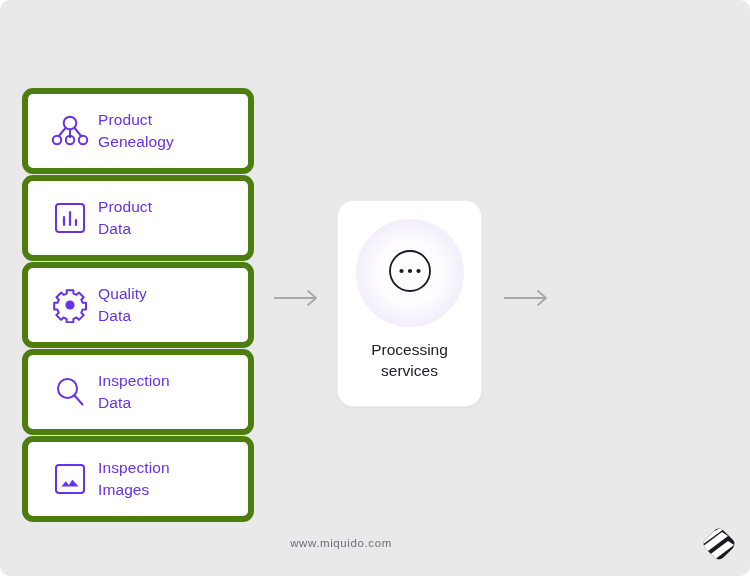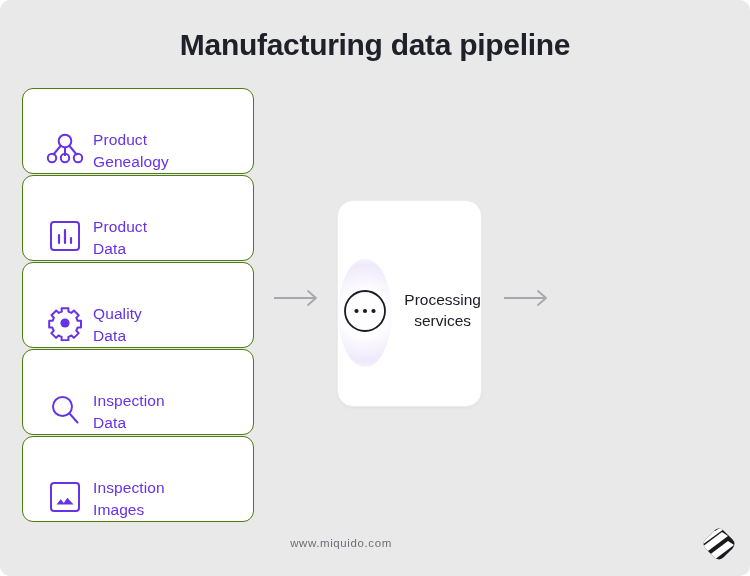--- a/index.html
+++ b/index.html
@@ -46,24 +46,24 @@
     top: 88px;
     width: 232px;
     display: flex;
     flex-direction: column;
     gap: 1px;
   }
   .source-card {
     box-sizing: border-box;
     height: 86px;
     background: #ffffff;
-    border: 1px solid #4d7c0f;
+    border: 6px solid #4d7c0f;
     border-radius: 11px;
     display: flex;
-    align-items: flex-end;
+    align-items: center;
     padding: 0 0 0 14px;
   }
   .source-icon {
     width: 56px;
     min-width: 56px;
     height: 48px;
     display: flex;
     align-items: center;
     justify-content: center;
   }
@@ -91,23 +91,22 @@
     position: absolute;
     box-sizing: border-box;
     width: 145px;
     height: 207px;
     top: 200px;
     background: #ffffff;
     border: 1px solid #eceaf2;
     border-radius: 16px;
     box-shadow: 0 1px 3px rgba(60,40,110,0.05);
     display: flex;
-    flex-direction: row;
-    align-items: center;
-    gap: 12px;
+    flex-direction: column;
+    align-items: center;
   }
   #stage-processing { left: 337px; }
   #stage-analytics  { left: 566px; }
 
   .stage-glow {
     position: relative;
     margin-top: 18px;
     width: 108px;
     height: 108px;
     border-radius: 50%;
@@ -144,21 +143,20 @@
     top: 527px;
     width: 34px;
     height: 34px;
   }
 </style>
 </head>
 <body>
 
 <div id="canvas">
 
-  <div id="page-title">Manufacturing data pipeline</div>
 
   <div id="source-list">
 
     <div class="source-card">
       <div class="source-icon">
         <svg width="38" height="34" viewBox="0 0 38 34" fill="none">
           <line x1="19" y1="16" x2="19" y2="24" stroke="#6633e6" stroke-width="2"></line>
           <line x1="14.5" y1="14" x2="7" y2="23" stroke="#6633e6" stroke-width="2"></line>
           <line x1="23.5" y1="14" x2="31" y2="23" stroke="#6633e6" stroke-width="2"></line>
           <circle cx="19" cy="9" r="6.3" stroke="#6633e6" stroke-width="2" fill="none"></circle>

